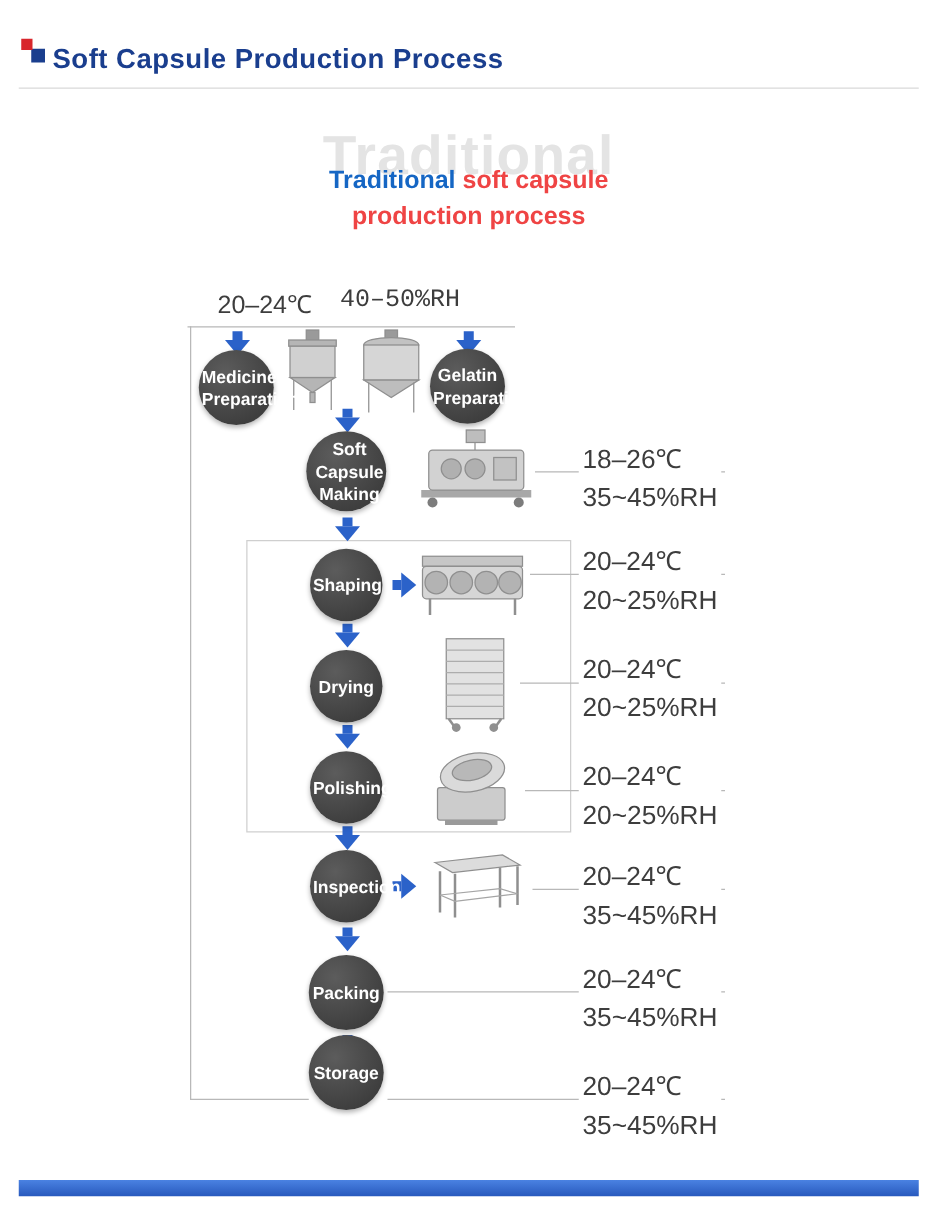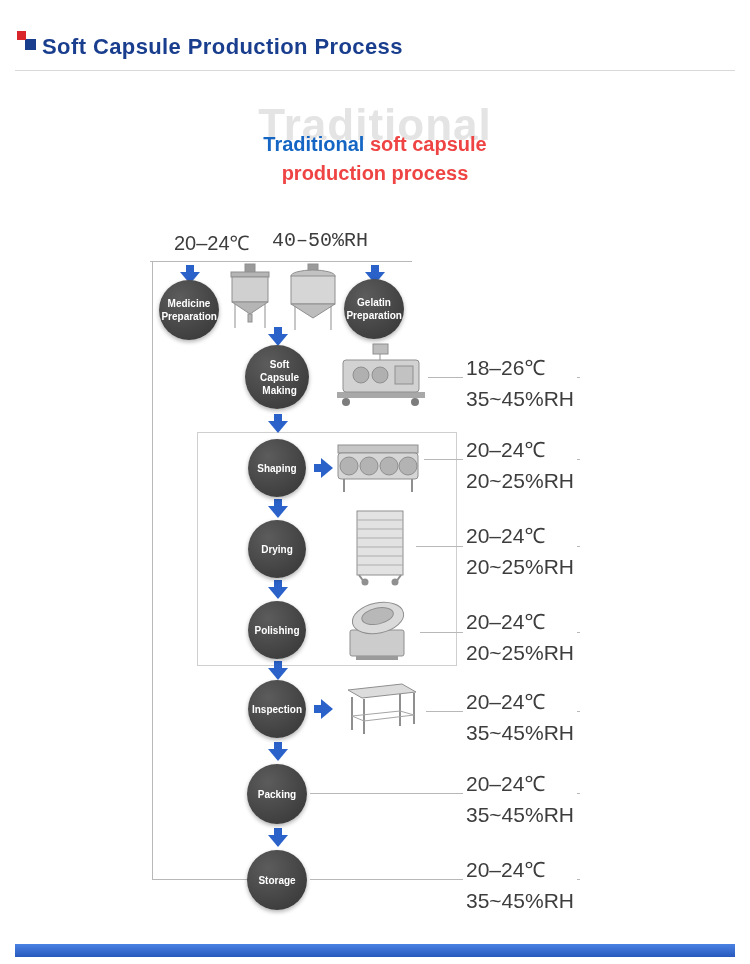--- a/index.html
+++ b/index.html
@@ -11,21 +11,21 @@
   .header-divider{position:absolute;left:15px;top:70px;width:720px;height:1px;background:#d9d9d9;}
   .watermark{position:absolute;left:0;top:100px;width:100%;text-align:center;font-size:44px;font-weight:bold;color:#e4e4e4;letter-spacing:1px;z-index:0;}
   .main-title{position:absolute;left:0;top:130px;width:100%;text-align:center;font-size:20px;font-weight:bold;line-height:29px;z-index:1;}
   .main-title .hl{color:#1566c4;}
   .main-title .dark{color:#ef4444;}
   .top-cond{position:absolute;font-size:20px;color:#3d3d3d;}
   .hline{position:absolute;height:1px;background:#b8b8b8;}
   .vline{position:absolute;width:1px;background:#b8b8b8;}
   .group-box{position:absolute;border:1px solid #cfcfcf;}
   .circle{position:absolute;border-radius:50%;background:radial-gradient(circle at 35% 30%, #5c5c5c, #3e3e3e 75%);color:#fff;display:flex;align-items:center;justify-content:center;text-align:center;box-shadow:0 2px 4px rgba(0,0,0,.3);z-index:2;}
-  .circle span{display:block;width:92%;font-size:10px;font-weight:bold;line-height:1.3;}
+  .circle span{display:block;width:92%;font-size:14px;font-weight:bold;line-height:1.3;}
   .arrow-v{position:absolute;display:flex;flex-direction:column;align-items:center;z-index:2;}
   .arrow-v .stem{display:block;width:8px;height:7px;background:#2b62c9;}
   .arrow-v .tri{display:block;width:0;height:0;border-left:10px solid transparent;border-right:10px solid transparent;border-top:12px solid #2b62c9;}
   .arrow-r{position:absolute;display:flex;flex-direction:row;align-items:center;z-index:2;}
   .arrow-r .stem{display:block;width:7px;height:8px;background:#2b62c9;}
   .arrow-r .tri{display:block;width:0;height:0;border-top:10px solid transparent;border-bottom:10px solid transparent;border-left:12px solid #2b62c9;}
   .machine{position:absolute;z-index:1;}
   .cond{position:absolute;background:#ffffff;padding:0 3px;font-size:21px;color:#3d3d3d;line-height:31px;z-index:3;white-space:nowrap;}
   .footer-bar{position:absolute;left:15px;top:944px;width:720px;height:13px;background:linear-gradient(180deg,#4a82e2,#2859bd);}
 </style>
@@ -201,21 +201,21 @@
     </div>
   <div class="circle" style="left:248px;top:680px;width:58px;height:58px;">
       <span>Inspection</span>
     </div>
   <div class="circle" style="left:248px;top:601px;width:58px;height:58px;">
       <span>Polishing</span>
     </div>
   <div class="circle" style="left:247px;top:764px;width:60px;height:60px;">
       <span>Packing</span>
     </div>
-  <div class="circle" style="left:247px;top:850px;width:60px;height:60px;">
+  <div class="circle" style="left:247px;top:828px;width:60px;height:60px;">
       <span>Storage</span>
     </div>
 
   <div class="cond" style="left:463px;top:352px;">
     <div>18–26℃</div>
     <div>35~45%RH</div>
   </div>
   <div class="cond" style="left:463px;top:434px;">
     <div>20–24℃</div>
     <div>20~25%RH</div>

